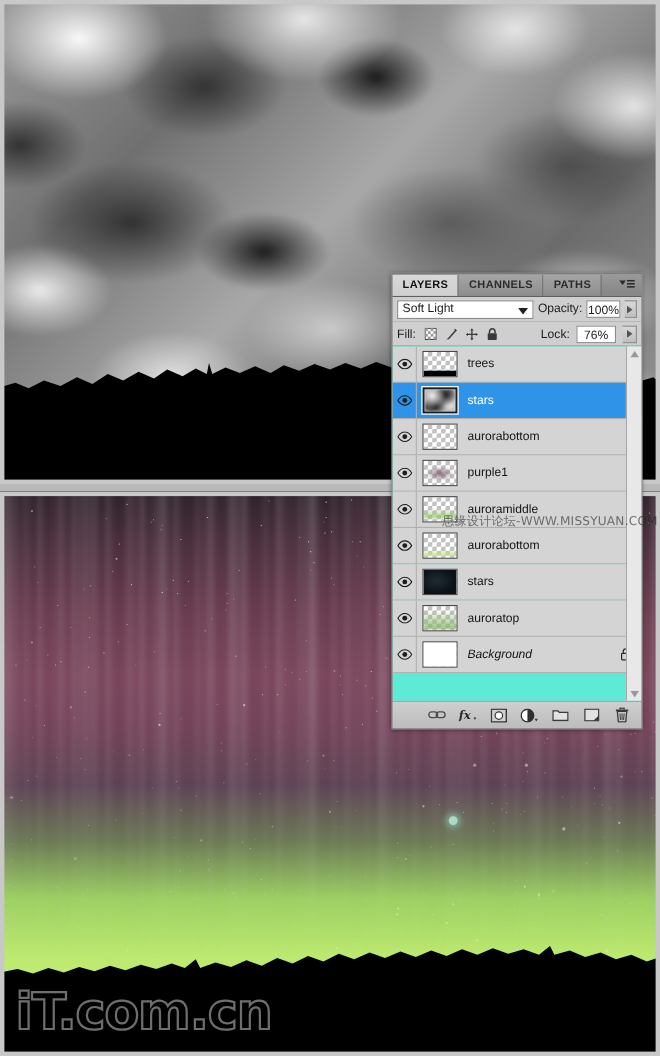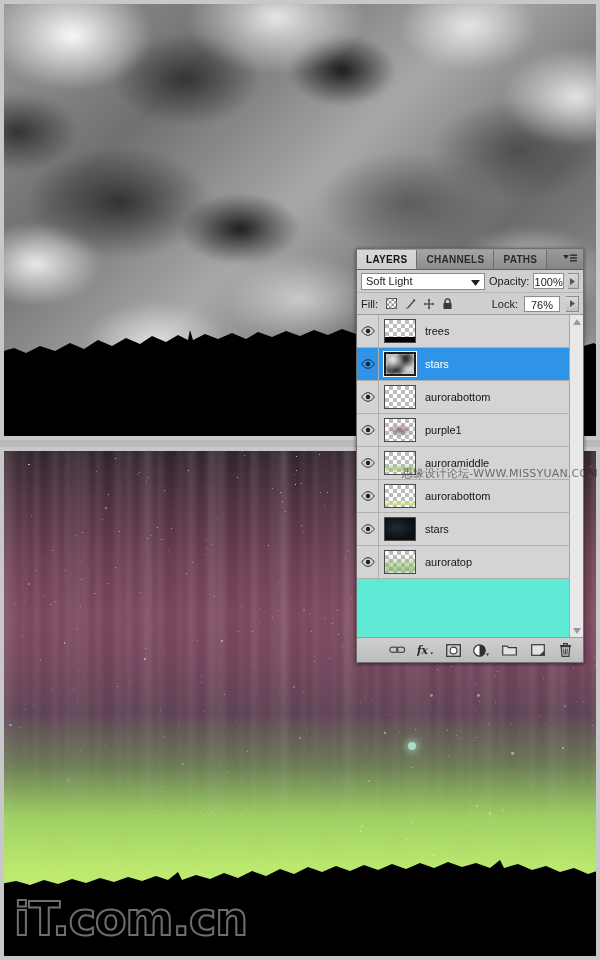--- a/index.html
+++ b/index.html
@@ -847,20 +847,38 @@
               <svg width="14" height="10" viewBox="0 0 16 11">
                 <path d="M8,0.6 C12.2,0.6 15.2,5.5 15.2,5.5 C15.2,5.5 12.2,10.4 8,10.4 C3.8,10.4 0.8,5.5 0.8,5.5 C0.8,5.5 3.8,0.6 8,0.6 Z" fill="none" stroke="#1d1d1d" stroke-width="1.1"></path>
                 <circle cx="8" cy="5.5" r="2.5" fill="#1d1d1d"></circle>
               </svg>
             </div>
             <div class="thumb">
               <div class="ov" style="position:absolute;left:0;right:0;top:28%;bottom:6%;background:linear-gradient(to bottom,rgba(150,192,120,.15),rgba(136,184,106,.85));filter:blur(1px);"></div>
             </div>
             <span class="lname">auroratop</span>
           </div>
+          <div class="layer">
+            <div class="eye-cell">
+              <svg width="14" height="10" viewBox="0 0 16 11">
+                <path d="M8,0.6 C12.2,0.6 15.2,5.5 15.2,5.5 C15.2,5.5 12.2,10.4 8,10.4 C3.8,10.4 0.8,5.5 0.8,5.5 C0.8,5.5 3.8,0.6 8,0.6 Z" fill="none" stroke="#1d1d1d" stroke-width="1.1"></path>
+                <circle cx="8" cy="5.5" r="2.5" fill="#1d1d1d"></circle>
+              </svg>
+            </div>
+            <div class="thumb">
+              <div class="ov" style="position:absolute;inset:0;background:#fff;"></div>
+            </div>
+            <span class="lname italic">Background</span>
+            <span class="lock-badge">
+              <svg width="10" height="12" viewBox="0 0 10 12">
+                <path d="M2.6,5 L2.6,3.3 A2.4,2.4 0 0 1 7.4,3.3 L7.4,5" fill="none" stroke="#2a2a2a" stroke-width="1.1"></path>
+                <rect x="1.1" y="4.9" width="7.8" height="6" rx="0.7" fill="none" stroke="#2a2a2a" stroke-width="1.1"></rect>
+              </svg>
+            </span>
+          </div>
         </div>
 
       <div class="vscroll">
         <div class="arw">
           <svg width="8" height="6" viewBox="0 0 8 6">
               <path d="M4,0 L8,6 L0,6 Z" fill="#999"></path>
             </svg>
         </div>
         <div class="track"></div>
         <div class="arw">

